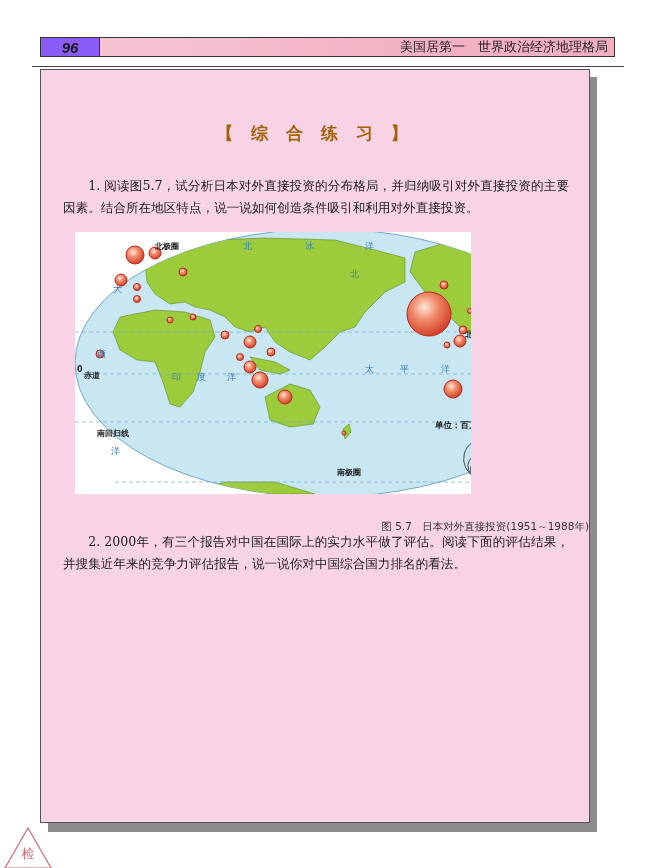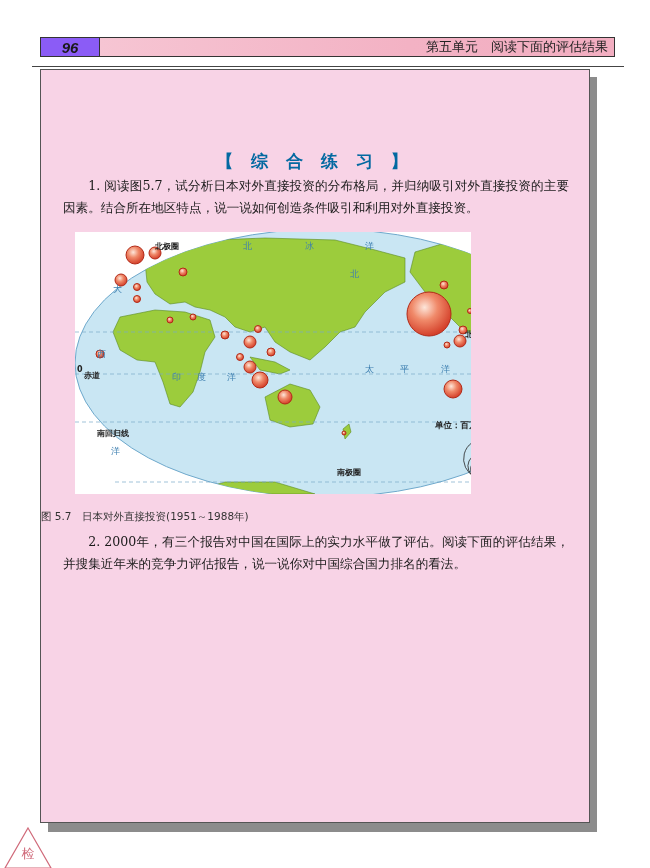--- a/index.html
+++ b/index.html
@@ -34,46 +34,46 @@
     position:absolute; left:48px; top:77px; width:549px; height:755px;
     background:#8c8c8c;
   }
   .panel {
     position:absolute; left:40px; top:69px; width:548px; height:752px;
     background:#f8d3e6; border:1px solid #555;
   }
   .section-title {
     position:absolute; left:0; width:100%; top:52px; text-align:center;
     font-family:"DejaVu Sans","Liberation Sans",sans-serif;
-    font-weight:bold; font-size:17px; letter-spacing:6px; color:#0369a1;margin-top:28px;
+    font-weight:bold; font-size:17px; letter-spacing:6px; color:#a16207;
   }
   .para {
     position:absolute; left:22px; width:506px;
     font-size:12.6px; line-height:22px; text-align:justify; color:#1a1a1a;
   }
   .indent { text-indent:2em; }
   
   .map-frame {
     position:absolute; left:34px; top:162px; width:396px; height:262px;
     background:#ffffff; overflow:hidden;
   }
   .caption {
-    position:absolute; left:0; width:100%; top:440px; text-align:left;
+    position:absolute; left:0; width:100%; top:450px; text-align:right;
     font-family:"DejaVu Sans","Liberation Sans",sans-serif; font-size:10.5px; color:#333;
   }
   .stamp {
     position:absolute; left:3px; top:826px; width:50px; height:44px;
   }
 </style>
 </head>
 <body>
 
 <div class="header">
   <div class="page-num">96</div>
-  <div class="running-title">第五单元　阅读下面的评估结果</div>
+  <div class="running-title">美国居第一　世界政治经济地理格局</div>
 </div>
 <div class="header-rule"></div>
 
 <div class="panel-shadow"></div>
 <div class="panel">
 
   <div class="section-title">【 综 合 练 习 】</div>
 
   <div class="para indent" style="top:105px;">1. 阅读图5.7，试分析日本对外直接投资的分布格局，并归纳吸引对外直接投资的主要因素。结合所在地区特点，说一说如何创造条件吸引和利用对外直接投资。</div>
 

